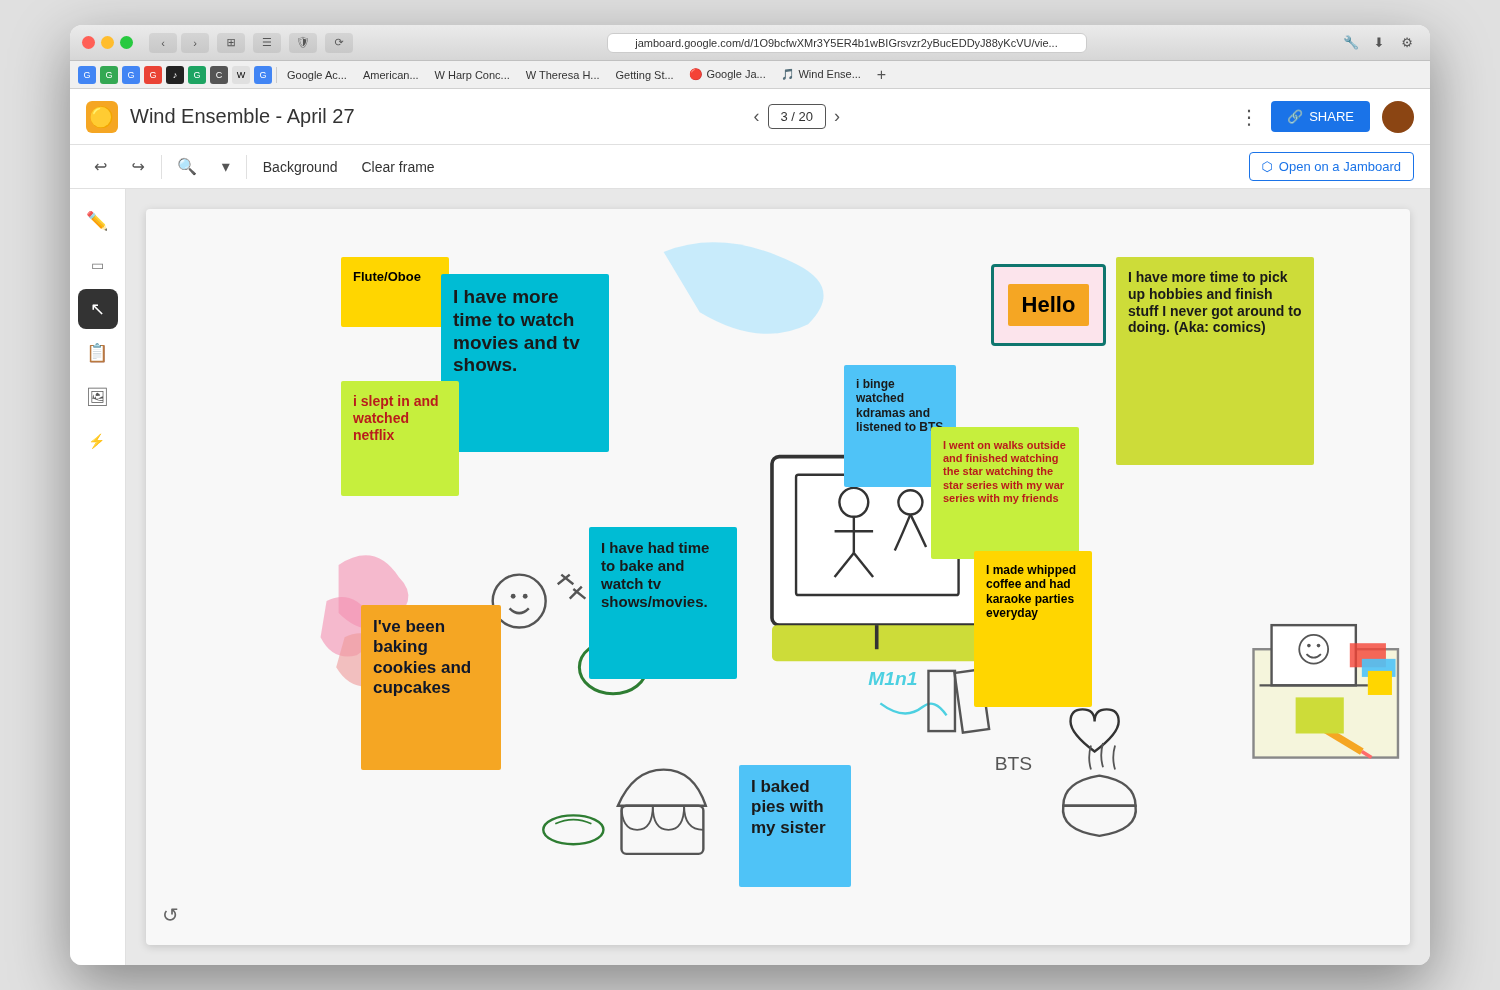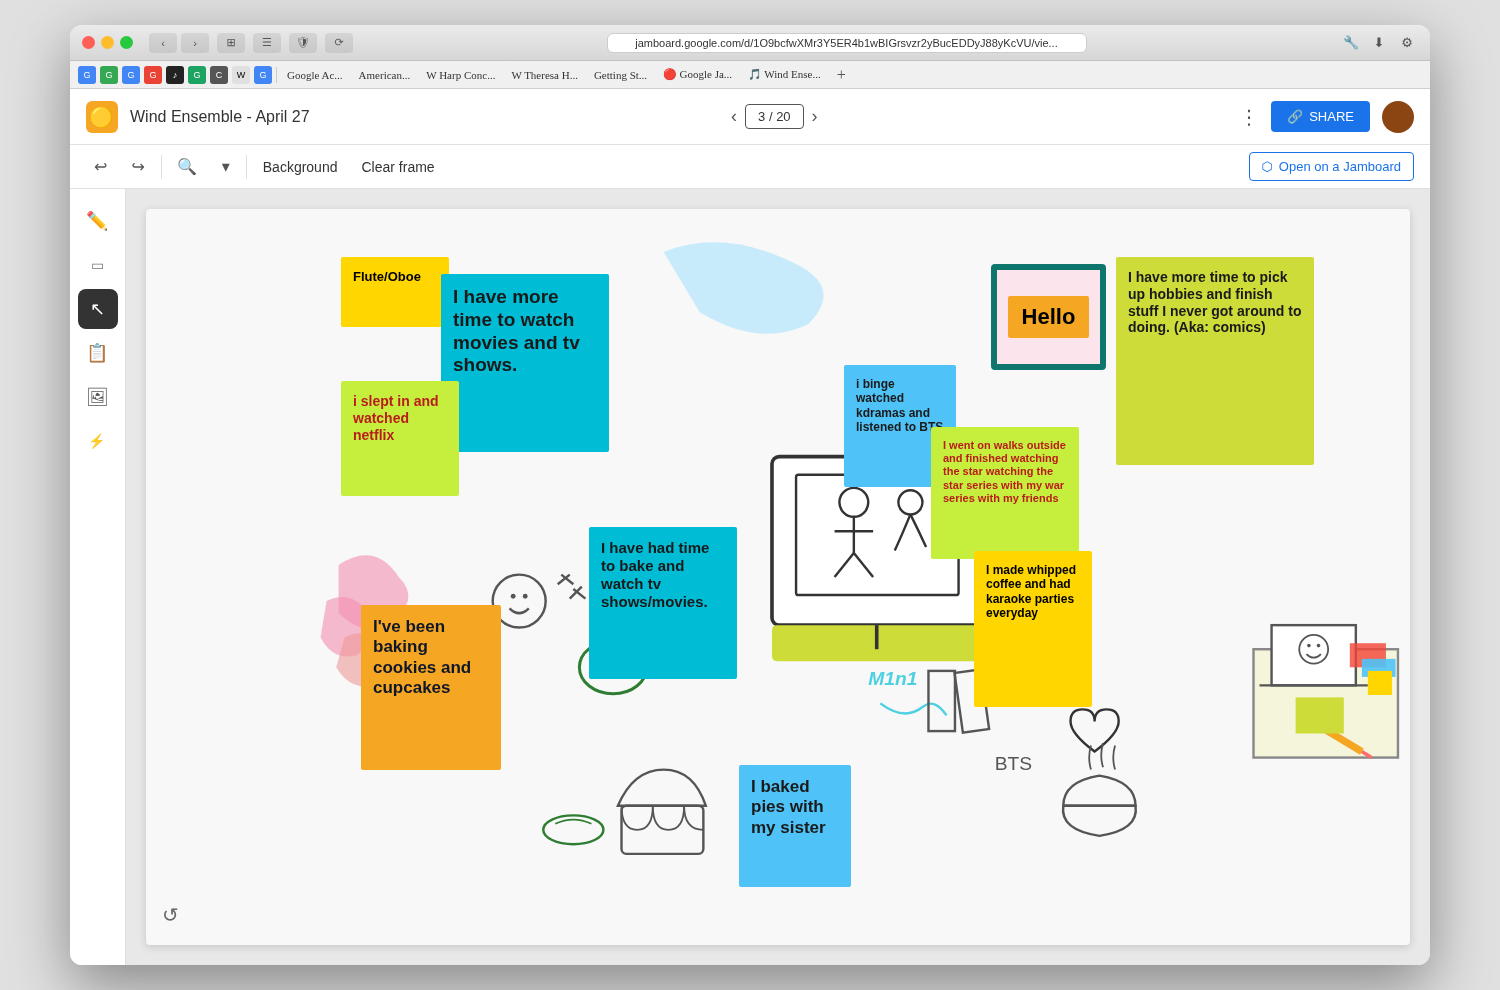--- a/index.html
+++ b/index.html
@@ -70,40 +70,40 @@
       background: #f0f0f0;
       border-bottom: 1px solid #d0d0d0;
       display: flex;
       align-items: center;
       padding: 0 8px;
       gap: 4px;
       overflow: hidden;
       flex-shrink: 0;
     }
     .bm-icon { width: 18px; height: 18px; border-radius: 3px; display: flex; align-items: center; justify-content: center; font-size: 11px; }
-    .bm-item { font-size: 11px; color: #333; padding: 2px 6px; border-radius: 4px; cursor: pointer; white-space: nowrap; font-family: Liberation Serif, serif; }
+    .bm-item { font-size: 11px; color: #333; padding: 2px 6px; border-radius: 4px; cursor: pointer; white-space: nowrap; }
     .bm-sep { width: 1px; height: 16px; background: #ccc; }
 
     
     .app-header {
       height: 56px;
       background: white;
       border-bottom: 1px solid #e0e0e0;
       display: flex;
       align-items: center;
       padding: 0 16px;
       gap: 12px;
       flex-shrink: 0;
     }
     .app-logo {
       width: 32px; height: 32px; background: #f5a623;
       border-radius: 6px; display: flex; align-items: center; justify-content: center;
       font-size: 18px; color: white;
     }
-    .app-title { font-size: 16px; font-weight: 500; color: #333; }
+    .app-title { font-size: 20px; font-weight: 500; color: #333; }
     .header-spacer { flex: 1; }
     .frame-nav { display: flex; align-items: center; gap: 8px; }
     .frame-nav-btn { background: none; border: none; font-size: 18px; color: #555; cursor: pointer; }
     .frame-indicator {
       border: 1px solid #555; border-radius: 4px;
       padding: 4px 12px; font-size: 13px; color: #333;
     }
     .header-actions { display: flex; align-items: center; gap: 12px; }
     .more-btn { font-size: 20px; color: #555; cursor: pointer; }
     .share-btn {
@@ -416,21 +416,21 @@
         </div>
 
         <div class="sticky sticky-green-yellow" style="left:195px; top:172px; width:118px; height:115px; font-size:14px;">
           <span>i slept in and watched netflix</span>
         </div>
 
         <div class="sticky sticky-light-blue" style="left:698px; top:108px; width:112px; height:122px; font-size:12px;">
           <span>i binge watched kdramas and listened to BTS</span>
         </div>
 
-        <div style="position:absolute; left:845px; top:55px; background:#fce4ec; border:6px solid #0f766e; padding:10px; border-radius:4px; width:115px; height:106px; display:flex; align-items:center; justify-content:center;">
+        <div style="position:absolute; left:845px; top:55px; background:#fce4ec; border:3px solid #0f766e; padding:10px; border-radius:4px; width:115px; height:82px; display:flex; align-items:center; justify-content:center;">
           <div style="background:#f5a623; padding:8px 14px; border-radius:2px; font-weight:800; font-size:22px;">Hello</div>
         </div>
 
         <div class="sticky sticky-lime" style="left:970px; top:48px; width:198px; height:208px; font-size:14px;">
           <span>I have more time to pick up hobbies and finish stuff I never got around to doing. (Aka: comics)</span>
         </div>
 
         <div class="sticky sticky-green-yellow" style="left:785px; top:218px; width:148px; height:132px; font-size:11px;">
           <span>I went on walks outside and finished watching the star watching the star series with my war series with my friends</span>
         </div>

